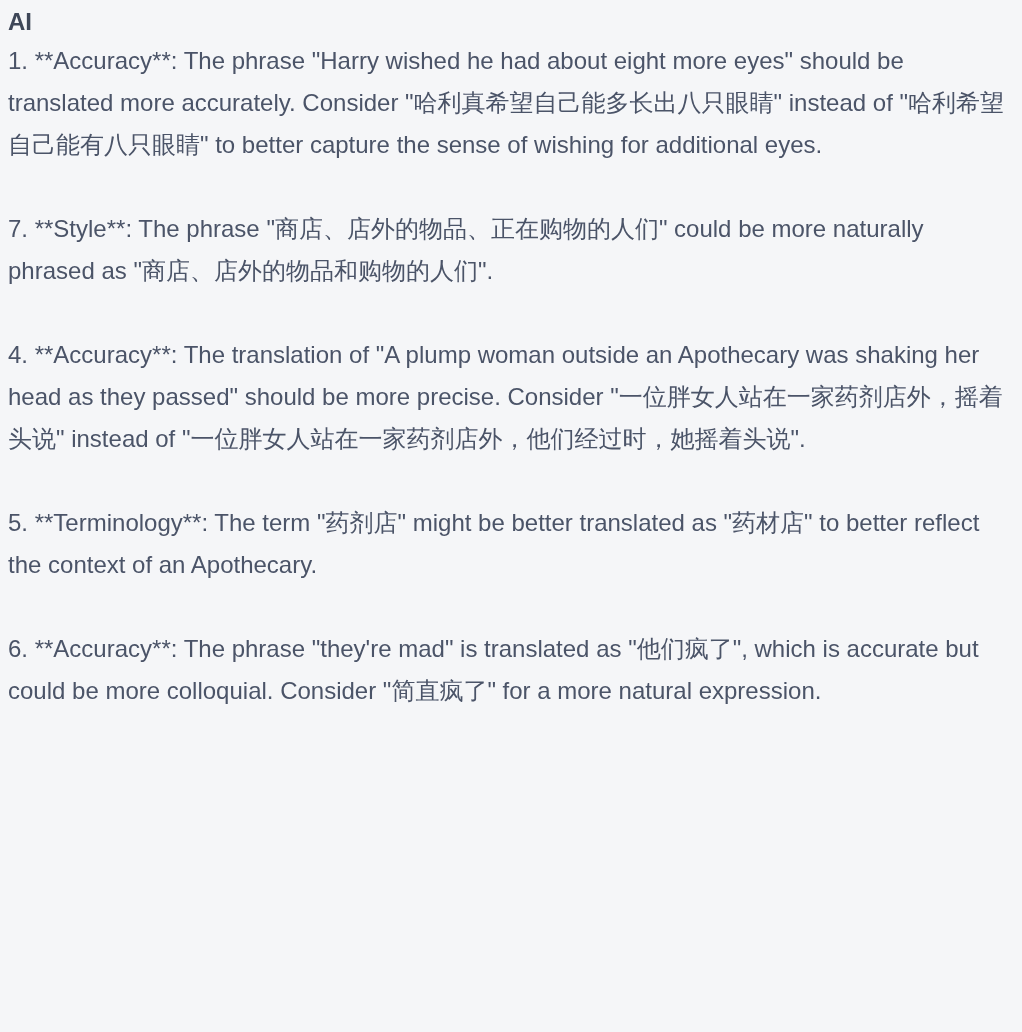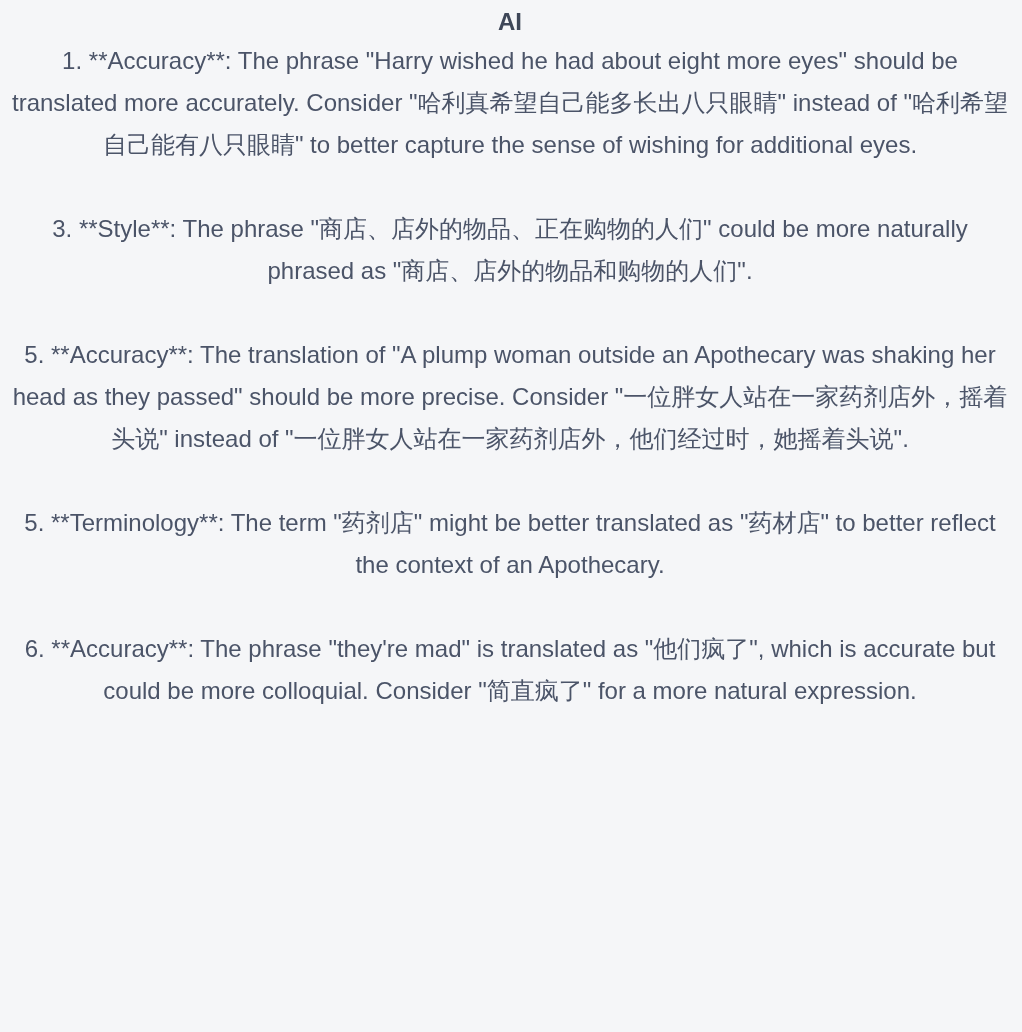--- a/index.html
+++ b/index.html
@@ -16,21 +16,20 @@
     overflow: hidden;
   }
   body {
     background: var(--bg);
     font-family: "Liberation Sans", "DejaVu Sans", sans-serif;
     color: var(--text);
   }
   .message {
     padding: 4px 10px 0 8px;
     width: 1022px;
-    text-align: center;
   }
   .sender {
     font-size: 24px;
     font-weight: 700;
     line-height: 36px;
     color: var(--sender);
   }
   .paragraph {
     font-size: 24px;
     line-height: 42px;
@@ -42,17 +41,17 @@
   .paragraph:last-child {
     margin-bottom: 0;
   }
 </style>
 </head>
 <body>
 
 <div class="message">
   <div class="sender">AI</div>
   <p class="paragraph">1. **Accuracy**: The phrase "Harry wished he had about eight more eyes" should be translated more accurately. Consider "哈利真希望自己能多长出八只眼睛" instead of "哈利希望自己能有八只眼睛" to better capture the sense of wishing for additional eyes.</p>
-  <p class="paragraph">3. **Style**: The phrase "商店、店外的物品、正在购物的人们" could be more naturally phrased as "商店、店外的物品和购物的人们".</p>
-  <p class="paragraph">5. **Accuracy**: The translation of "A plump woman outside an Apothecary was shaking her head as they passed" should be more precise. Consider "一位胖女人站在一家药剂店外，摇着头说" instead of "一位胖女人站在一家药剂店外，他们经过时，她摇着头说".</p>
+  <p class="paragraph">7. **Style**: The phrase "商店、店外的物品、正在购物的人们" could be more naturally phrased as "商店、店外的物品和购物的人们".</p>
+  <p class="paragraph">4. **Accuracy**: The translation of "A plump woman outside an Apothecary was shaking her head as they passed" should be more precise. Consider "一位胖女人站在一家药剂店外，摇着头说" instead of "一位胖女人站在一家药剂店外，他们经过时，她摇着头说".</p>
   <p class="paragraph">5. **Terminology**: The term "药剂店" might be better translated as "药材店" to better reflect the context of an Apothecary.</p>
   <p class="paragraph">6. **Accuracy**: The phrase "they're mad" is translated as "他们疯了", which is accurate but could be more colloquial. Consider "简直疯了" for a more natural expression.</p>
 </div>
 
 </body></html>

